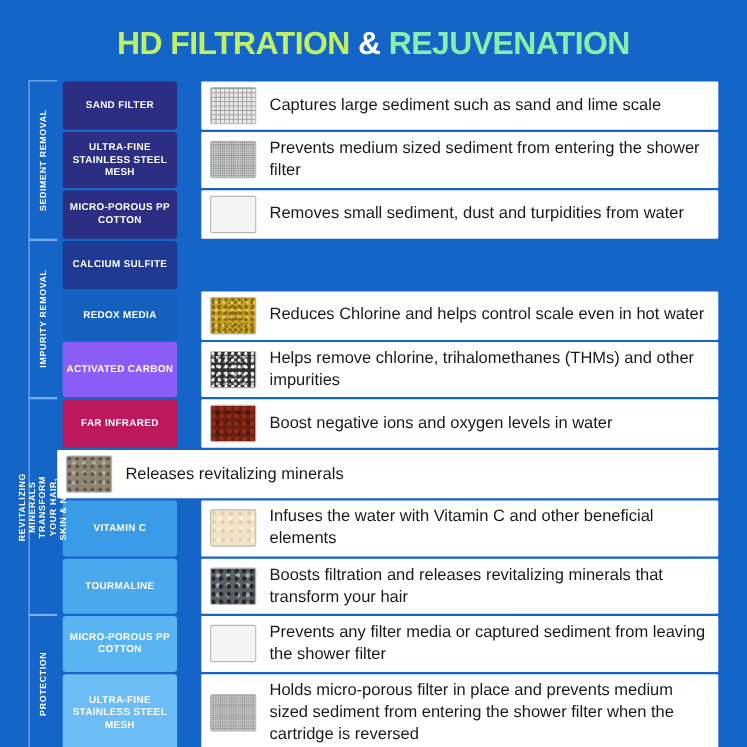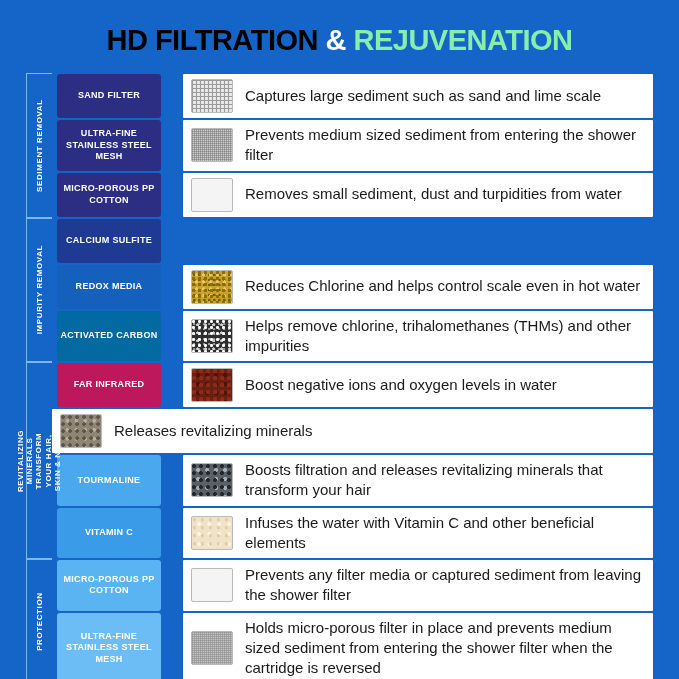--- a/index.html
+++ b/index.html
@@ -23,21 +23,21 @@
   
   .title {
     text-align: center;
     padding-top: 24px;
     padding-bottom: 16px;
     font-size: 29px;
     font-weight: bold;
     letter-spacing: -0.5px;
     white-space: nowrap;
   }
-  .title .t-hd { color: #000000; }
+  .title .t-hd { color: #bef264; }
   .title .t-amp { color: #FFFFFF; }
   .title .t-rej { color: #86efac; }
 
   
   .chart {
     margin: 0 26px;
     display: flex;
     flex-direction: column;
   }
   .group {
@@ -255,21 +255,21 @@
 
         <div class="row">
           <div class="media-name" style="background:#1560BD">REDOX MEDIA</div>
           <div class="white-cell">
             <div class="swatch sw-redox"></div>
             <div class="desc">Reduces Chlorine and helps control scale even in hot water</div>
           </div>
         </div>
 
         <div class="row">
-          <div class="media-name" style="background:#0369a1">ACTIVATED CARBON</div>
+          <div class="media-name" style="background:#8b5cf6">ACTIVATED CARBON</div>
           <div class="white-cell">
             <div class="swatch sw-carbon"></div>
             <div class="desc">Helps remove chlorine, trihalomethanes (THMs) and other impurities</div>
           </div>
         </div>
 
       </div>
     </div>
 
     <div class="group">
@@ -287,32 +287,32 @@
         </div>
 
         <div class="row">
           <div class="white-cell">
             <div class="swatch sw-zeolite"></div>
             <div class="desc">Releases revitalizing minerals</div>
           </div>
         </div>
 
         <div class="row">
+          <div class="media-name" style="background:#3A9BE8">VITAMIN C</div>
+          <div class="white-cell">
+            <div class="swatch sw-vitc"></div>
+            <div class="desc">Infuses the water with Vitamin C and other beneficial elements</div>
+          </div>
+        </div>
+
+        <div class="row">
           <div class="media-name" style="background:#4AA8EE">TOURMALINE</div>
           <div class="white-cell">
             <div class="swatch sw-tourmaline"></div>
             <div class="desc">Boosts filtration and releases revitalizing minerals that transform your hair</div>
-          </div>
-        </div>
-
-        <div class="row">
-          <div class="media-name" style="background:#3A9BE8">VITAMIN C</div>
-          <div class="white-cell">
-            <div class="swatch sw-vitc"></div>
-            <div class="desc">Infuses the water with Vitamin C and other beneficial elements</div>
           </div>
         </div>
 
       </div>
     </div>
 
     <div class="group">
       <div class="group-label">
         <span class="vtext">PROTECTION</span>
       </div>

